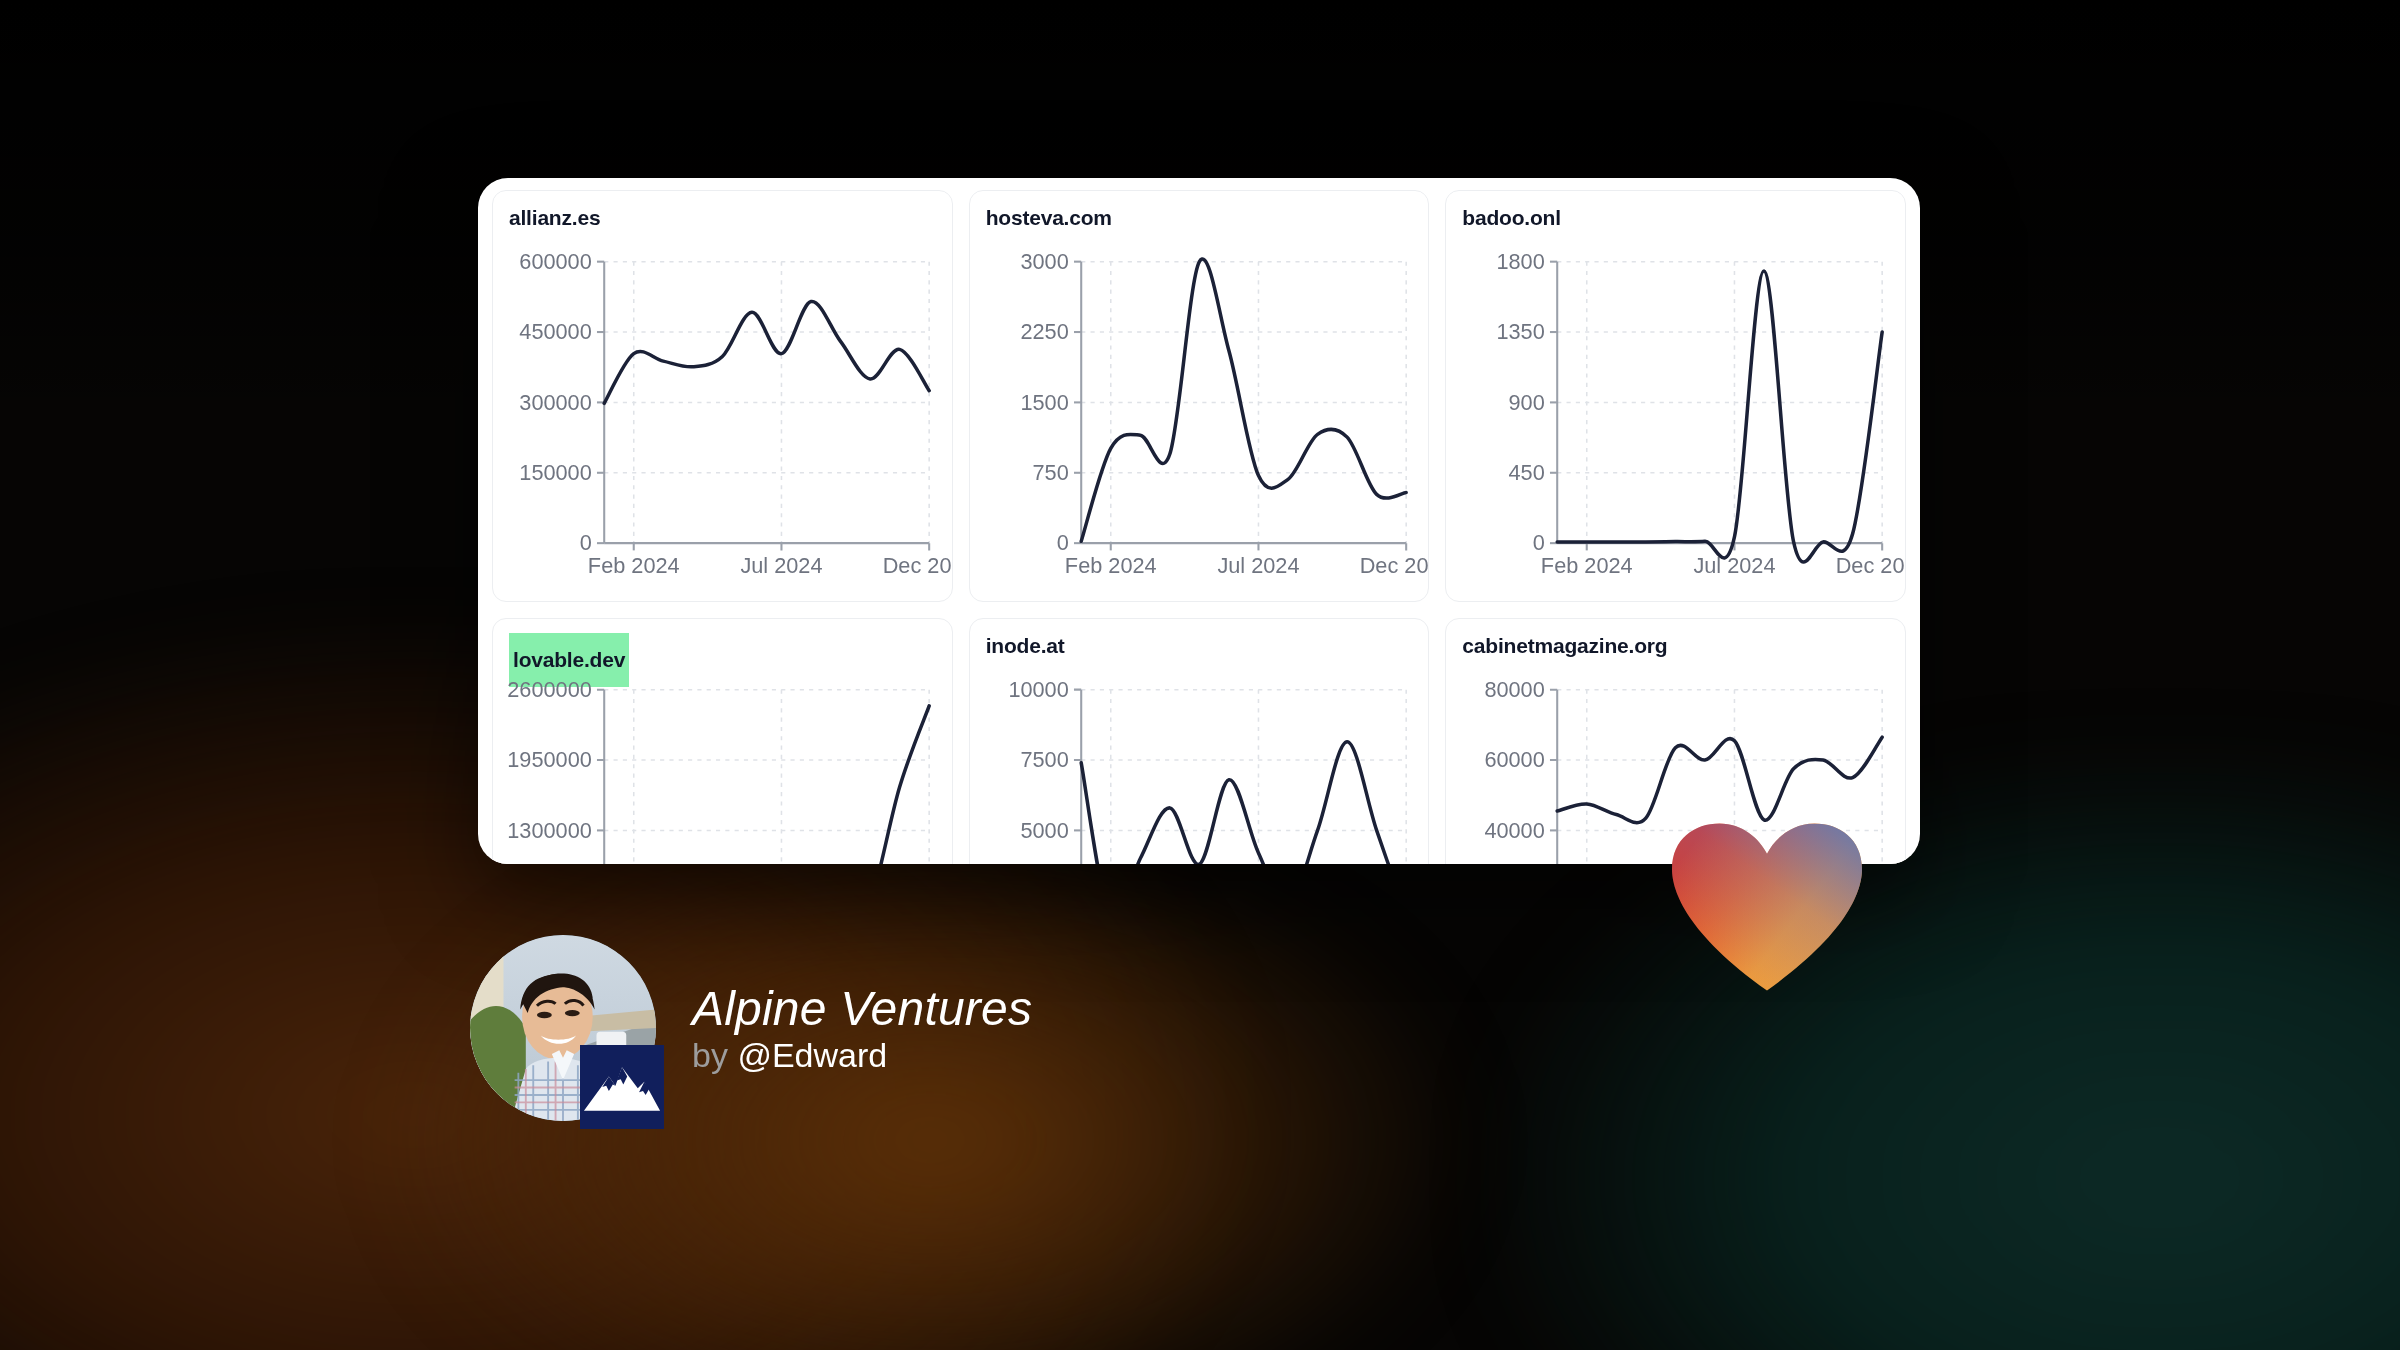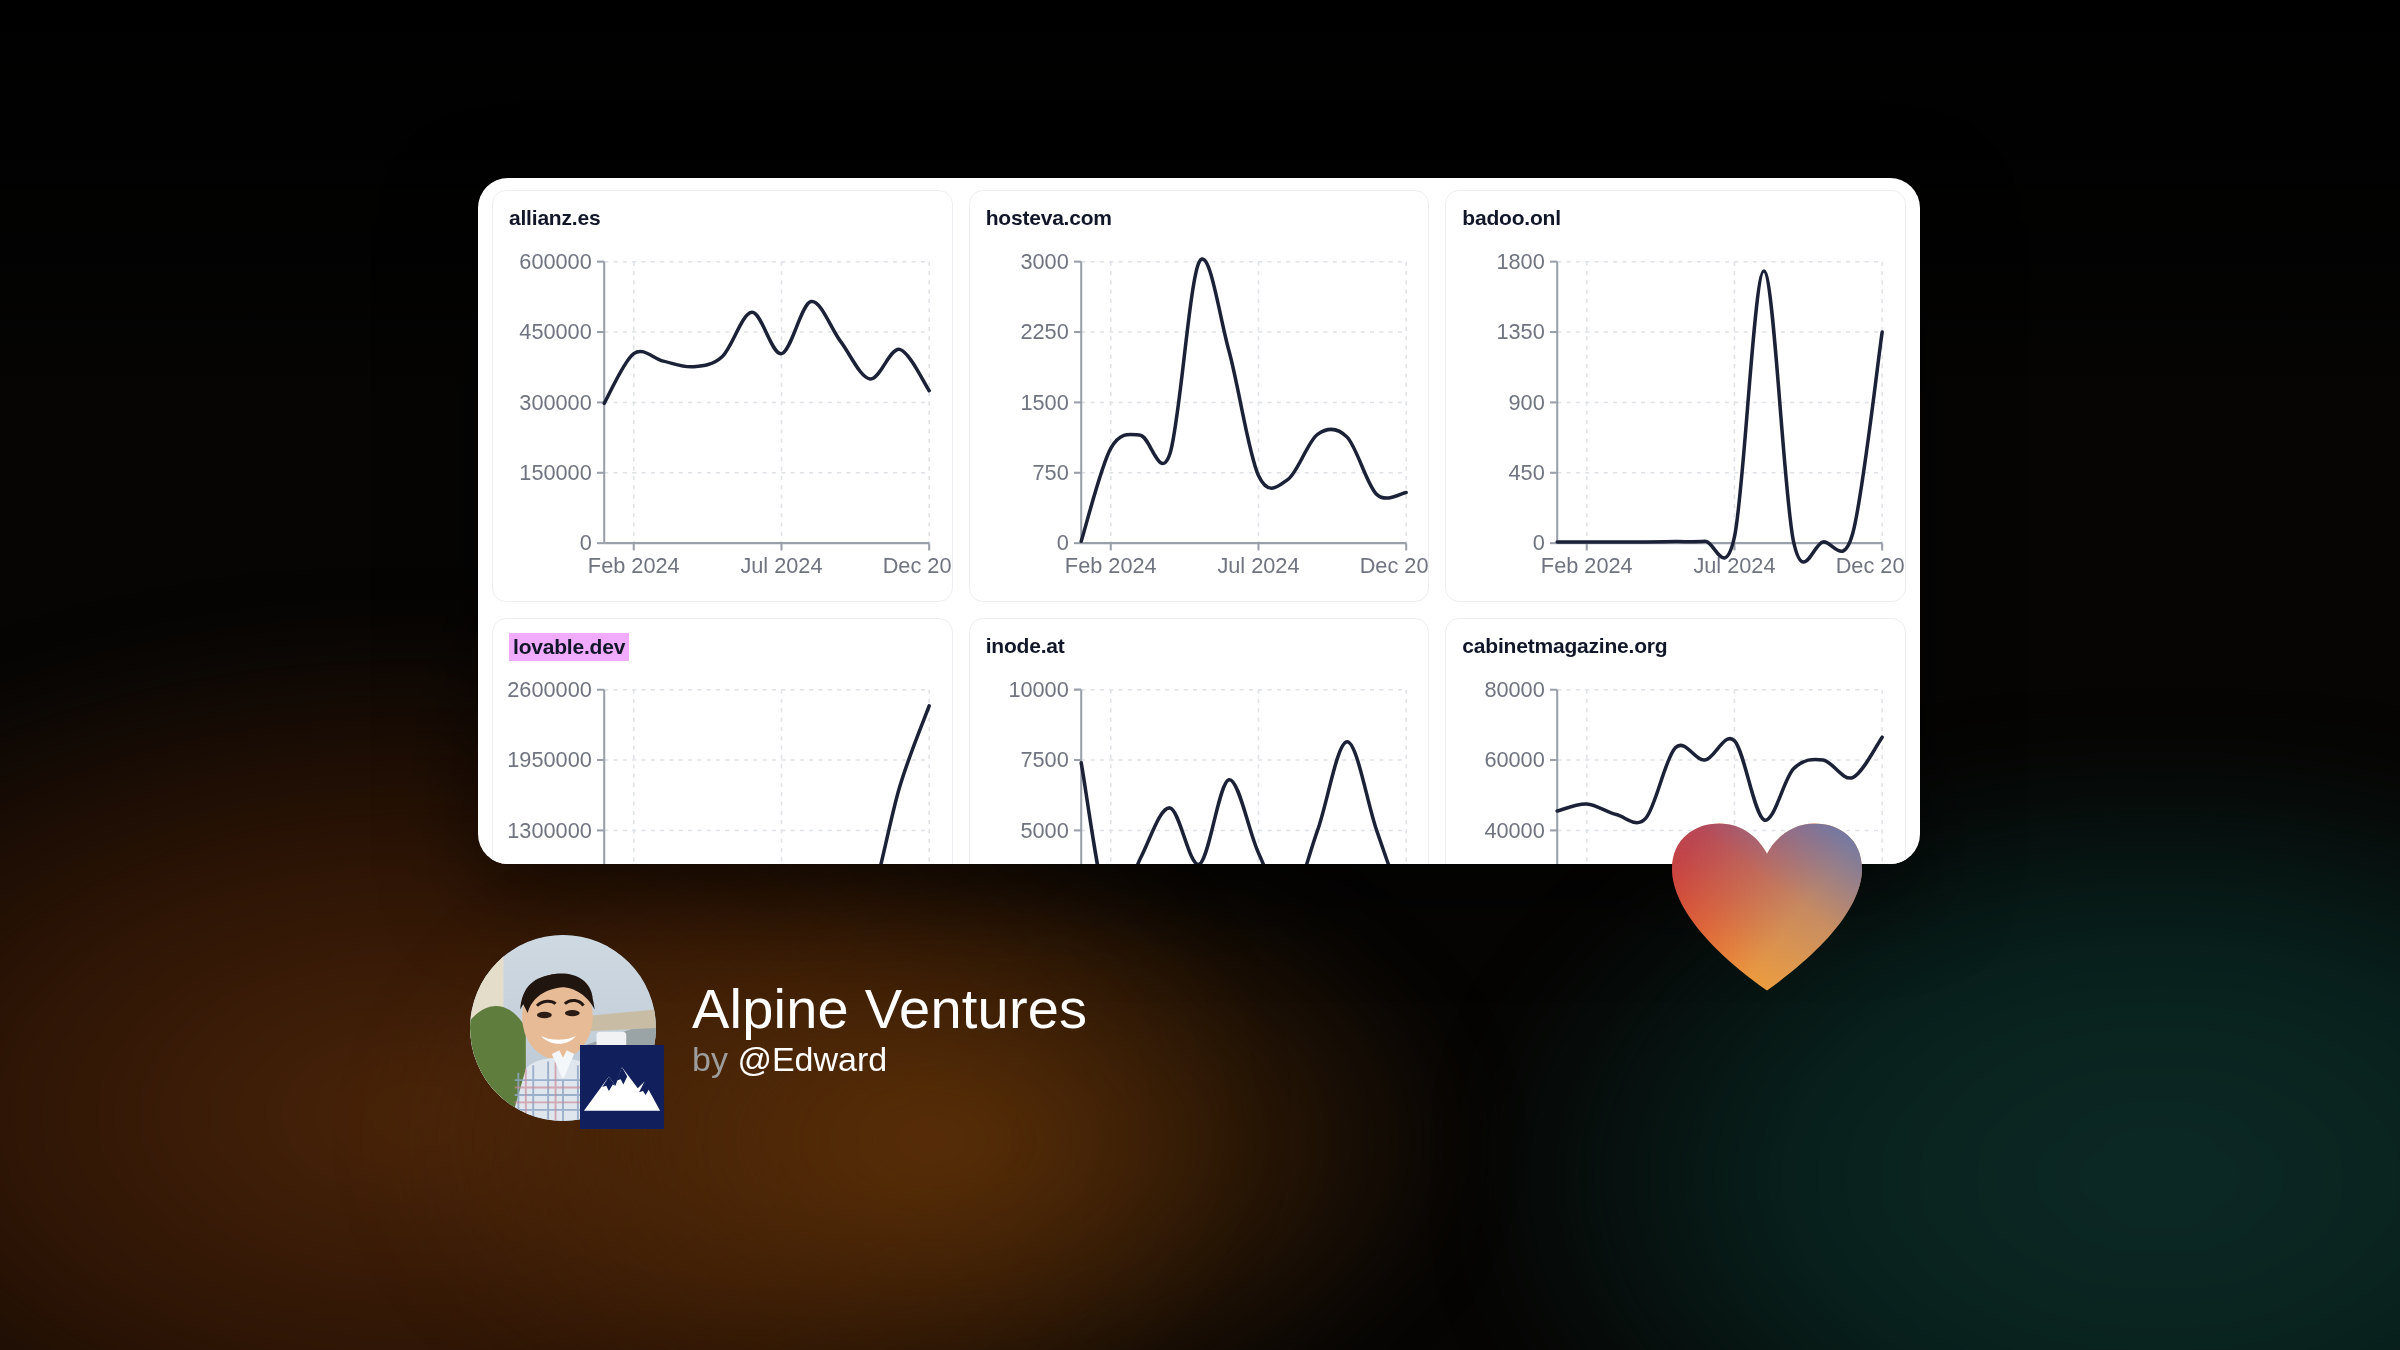--- a/index.html
+++ b/index.html
@@ -43,21 +43,21 @@
     grid-auto-rows:412px;column-gap:32px;row-gap:26px;gap:16px;
   }
   .cell{
     border:1px solid #eceef1;border-radius:14px;background:#fff;
     padding:14px 16px 8px 16px;position:relative;overflow:hidden;
   }
   .cell-title{
     font-size:21px;font-weight:bold;color:#111729;letter-spacing:-0.2px;
     display:inline-block;line-height:1.25;
   }
-  .cell-title.hl{ background:#f0abfc; padding:1px 4px; }
+  .cell-title.hl{ background:#86efac; padding:14px 4px; }
   .plot-wrap{ position:absolute; left:16px; right:8px; top:52px; bottom:4px; }
   svg{ display:block; width:100%; height:100%; overflow:visible;}
   .tick-txt{ font-family:"Liberation Sans",sans-serif; font-size:21px; fill:#6f7480; }
   .axis-line{ stroke:#9aa0aa; stroke-width:2; fill:none; }
   .gridline{ stroke:#dfe2e7; stroke-width:1.5; stroke-dasharray:4 5; }
   .series{ stroke:#1b2137; stroke-width:3.4; fill:none; stroke-linejoin:round; stroke-linecap:round; }
 
   
   .heart{ position:absolute; left:1672px; top:812px; width:190px; height:190px; }
 
@@ -66,21 +66,21 @@
   .avatar-wrap{ position:relative; width:186px; height:186px; flex:none; }
   .avatar{
     width:186px;height:186px;border-radius:50%;overflow:hidden;position:relative;
     background:#8fa0ae;
   }
   .badge{
     position:absolute;right:-8px;bottom:-8px;width:84px;height:84px;background:#111f5c;
     display:flex;align-items:center;justify-content:center;
   }
   .ftxt{ color:#fff; line-height:1.12; }
-  .ftxt .l1{ font-size:56px; letter-spacing:.2px;}
+  .ftxt .l1{ font-size:48px; letter-spacing:.2px;font-style:italic;}
   .ftxt .l2{ font-size:34px; }
   .ftxt .by{ color:#9d9d9d; }
 </style>
 </head>
 <body>
 
 <div class="bg-base"></div>
 <div class="glow-brown"></div>
 <div class="glow-amber"></div>
 <div class="glow-teal"></div>

